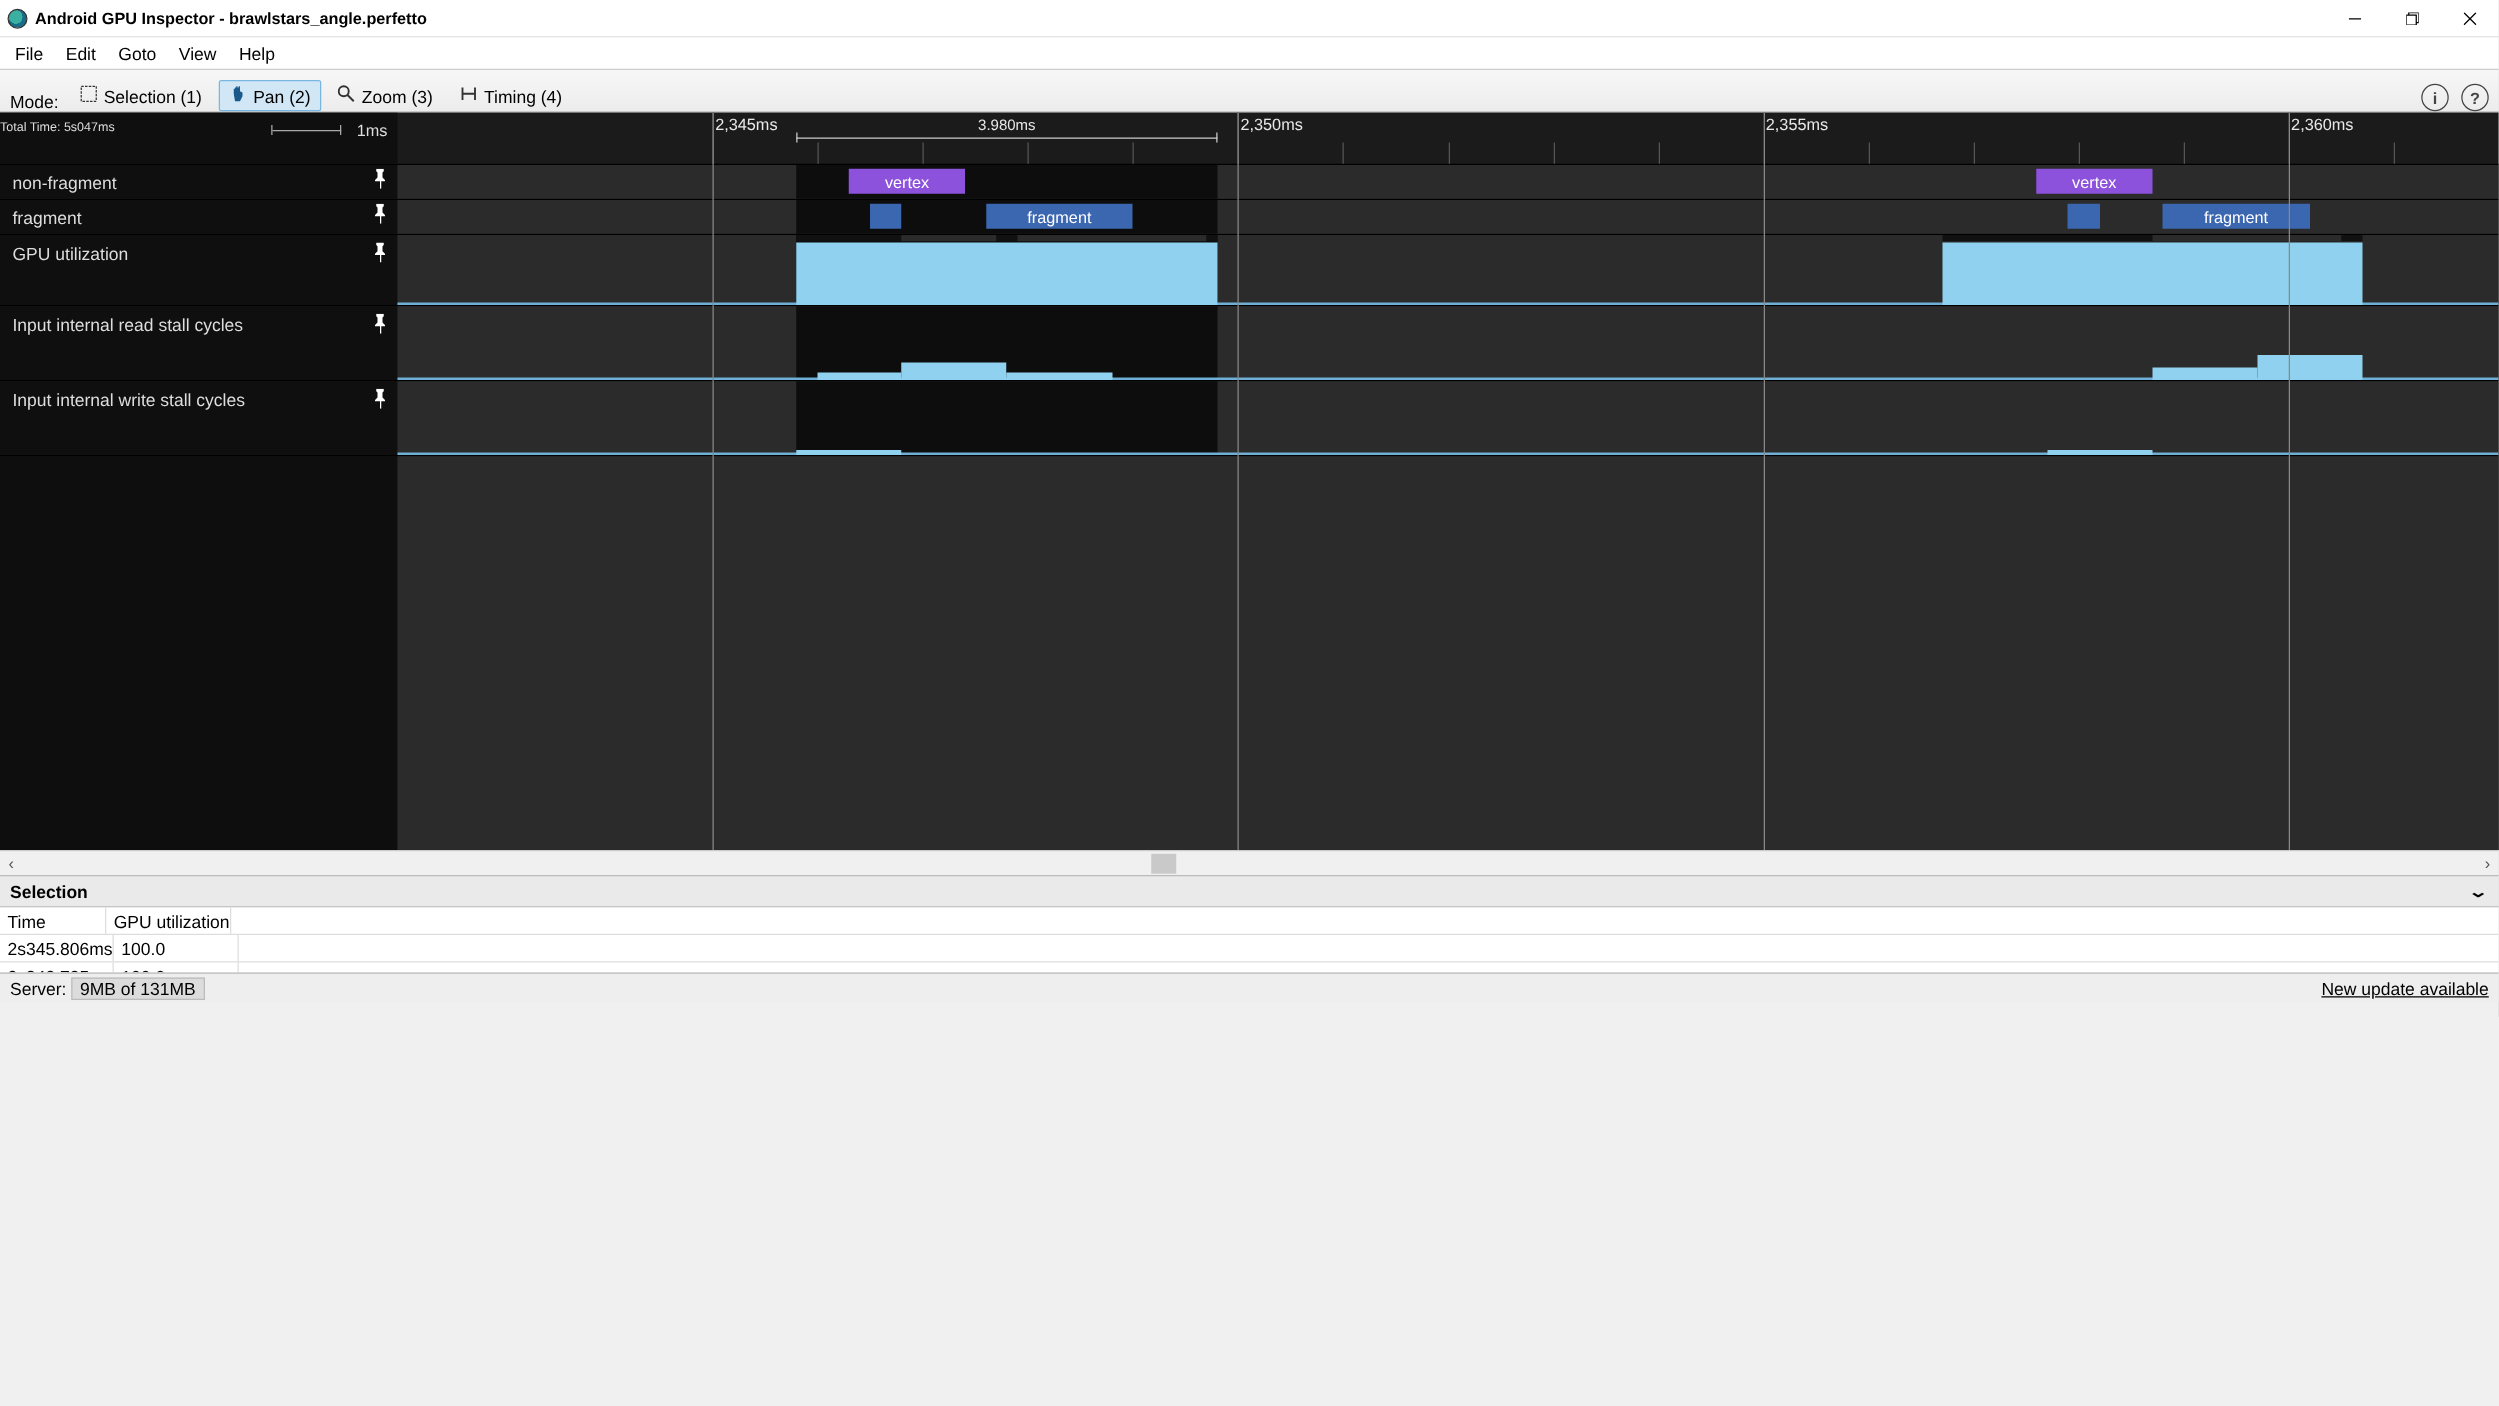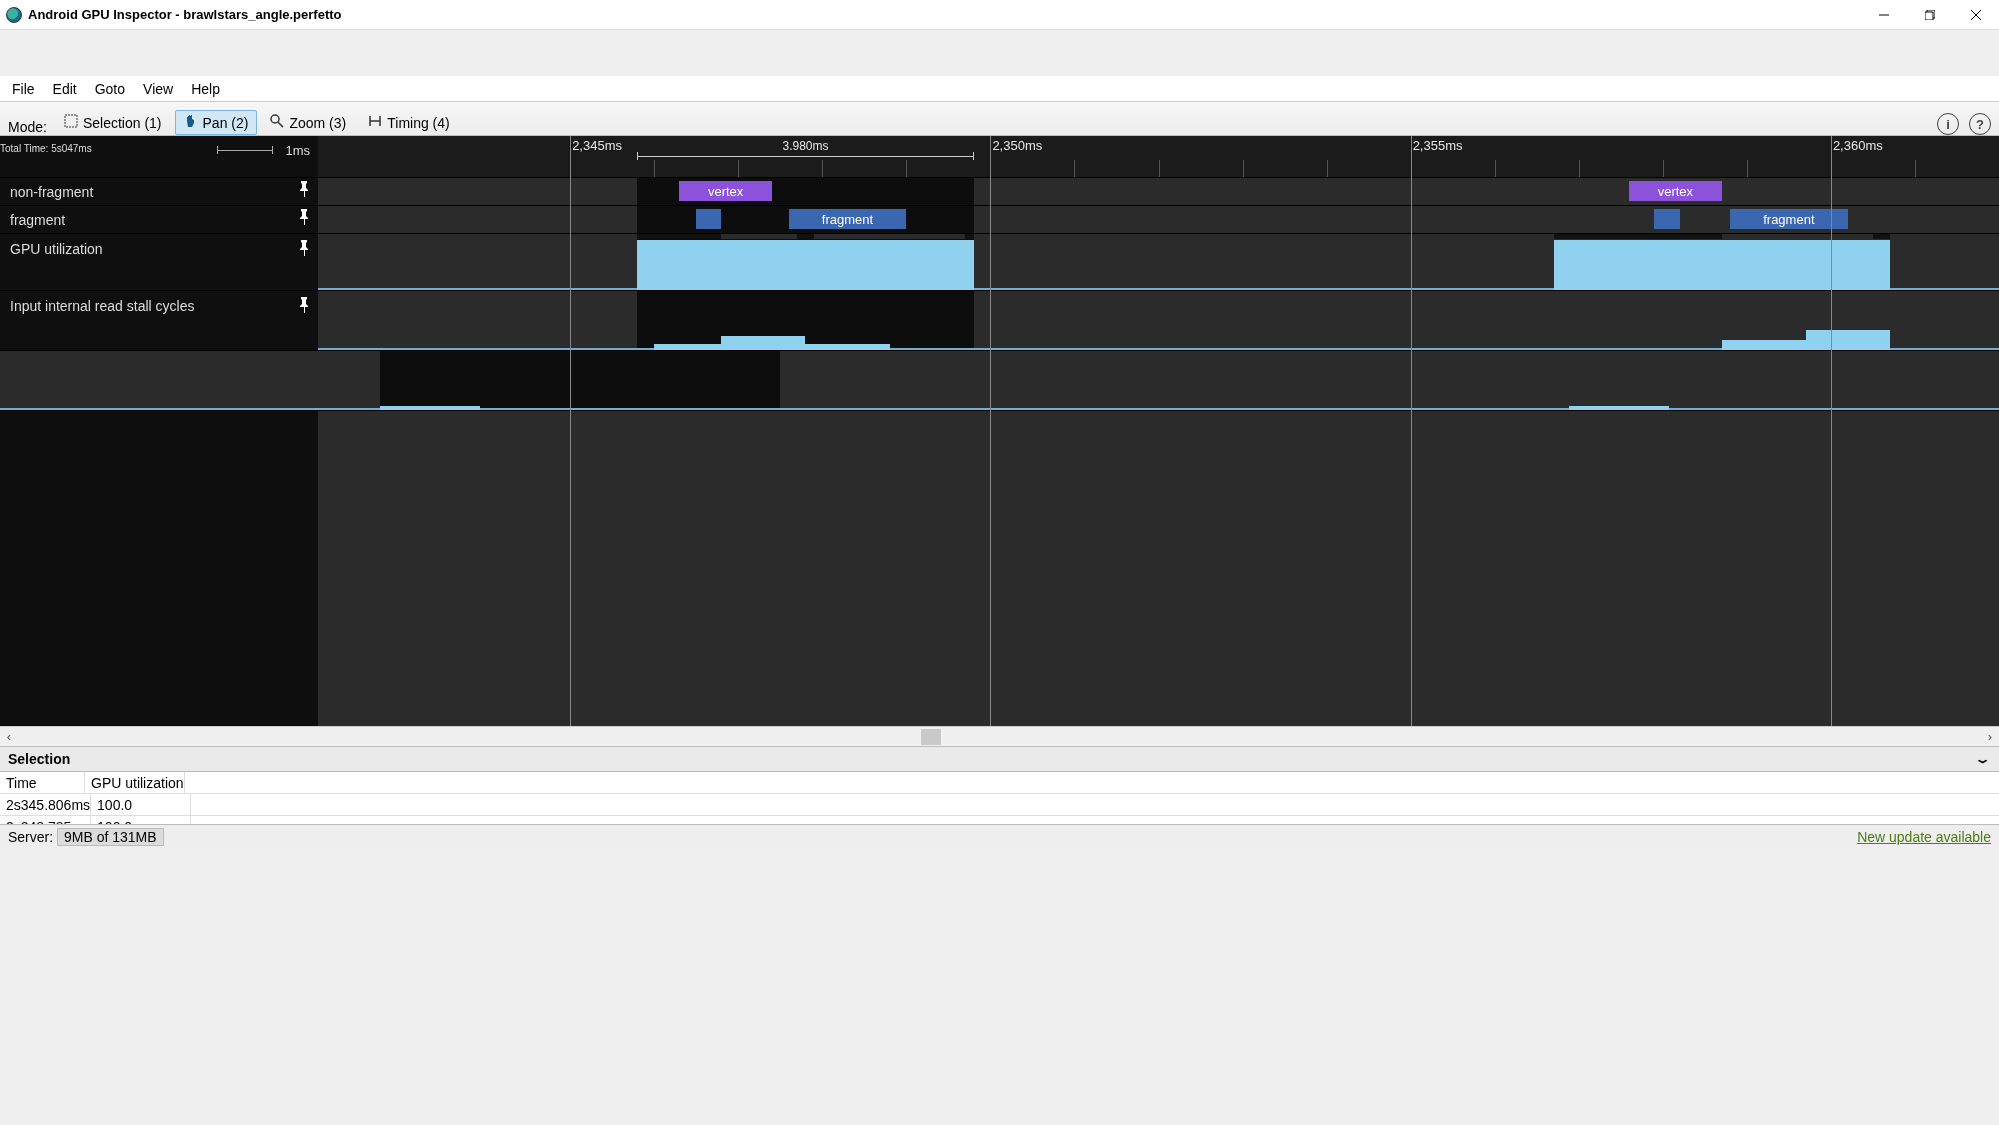--- a/index.html
+++ b/index.html
@@ -9,21 +9,21 @@
 
 .titlebar { display: flex; align-items: center; justify-content: space-between; height: 30px; padding: 0 0 0 6px; background: #fff; border-bottom: 1px solid #ddd; }
 .titlebar .left { display: flex; align-items: center; gap: 6px; font-weight: bold; }
 .titlebar .appicon { width: 16px; height: 16px; border-radius: 50%; background: radial-gradient(circle at 40% 40%, #3cb0a0 45%, #1a6d86 46% 100%); border:1px solid #333; }
 .titlebar .title { font-size: 13px; color:#000; }
 .titlebar .winbtns { display:flex; }
 .titlebar .winbtn { width: 46px; height: 30px; display:flex; align-items:center; justify-content:center; }
 .titlebar svg { width:10px; height:10px; stroke:#000; stroke-width:1; fill:none; }
 
 
-.menubar { display:flex; align-items:center; height: 26px; background:#fff; padding: 0 4px; gap: 2px; border-bottom:1px solid #ccc;margin-top:46px;}
+.menubar { display:flex; align-items:center; height: 26px; background:#fff; padding: 0 4px; gap: 2px; border-bottom:1px solid #ccc;}
 .menubar .mitem { padding: 2px 8px; line-height:22px; font-size:14px; }
 
 
 .toolbar { display:flex; align-items:flex-end; height: 34px; background: linear-gradient(#f7f7f7,#ececec); padding:0 8px; gap: 4px; border-bottom:1px solid #bdbdbd;}
 .toolbar .modelabel { font-size:14px; color:#000; margin-right:4px; }
 .toolbar .modebtn { display:inline-flex; align-items:center; gap:5px; padding: 3px 8px; border-radius:2px; font-size:14px; border:1px solid transparent;}
 .toolbar .modebtn.active { background:#d2e7f6; border:1px solid #7ab7e0;}
 .toolbar .searchwrap { display:flex; align-items:center; margin-left:8px; width: 380px; background:#fff; border:1px solid #999; height:26px;}
 .toolbar .searchwrap .sicon { padding:0 4px 0 6px; color:#666; }
 .toolbar .searchwrap svg { width:12px; height:12px; }
@@ -87,21 +87,21 @@
 .sel-header { height:26px; background:#eaeaea; border-top:1px solid #bbb; border-bottom:1px solid #bbb; display:flex; align-items:center; padding:0 8px; font-weight:bold; font-size:14px; justify-content:space-between;}
 .sel-header .chev { transform:scaleY(0.6); font-size:20px; font-weight:bold; }
 .sel-table { flex:0 0 52px; overflow:hidden; background:#fff; font-size:14px;}
 .sel-table .srow { display:flex; border-bottom:1px solid #ddd; height:22px; line-height:22px;}
 .sel-table .c0 { flex:0 0 85px; padding-left:6px; border-right:1px solid #ddd;}
 .sel-table .c1 { flex:0 0 100px; padding-left:6px; border-right:1px solid #ddd;}
 
 
 .statusbar { height:24px; background:#eee; border-top:1px solid #bbb; display:flex; align-items:center; padding:0 8px; font-size:14px; justify-content:space-between;}
 .statusbar .mem { background:#dcdcdc; padding:0 6px; border:1px solid #bbb;}
-.statusbar a { color:#4d7c0f; }
+.statusbar a { color:#000000; }
 </style>
 </head>
 <body>
 
 <div class="titlebar">
   <div class="left">
     <span class="appicon"></span>
     <span class="title">Android GPU Inspector - brawlstars_angle.perfetto</span>
   </div>
   <div class="winbtns">
@@ -276,20 +276,26 @@
       <div class="counter-base"></div>
       <div class="counter-bar" style="left:20%;width:4%;height:6px"></div>
       <div class="counter-bar" style="left:24%;width:5%;height:14px"></div>
       <div class="counter-bar" style="left:29%;width:5%;height:6px"></div>
       <div class="counter-bar" style="left:83.5%;width:5%;height:10px"></div>
       <div class="counter-bar" style="left:88.5%;width:5%;height:20px"></div>
     </div>
   </div>
 
   <div class="track-row row-h60">
+    <div class="label-col" style="align-items:flex-start;padding-top:4px;">
+        <span>Input internal write stall cycles</span>
+      <span class="pin" style="top:6px"><svg viewBox="0 0 12 16">
+            <path d="M3 0h6v2l-1 1v4l2 2v1H7v6l-1 0v-6H2V9l2-2V3L3 2z"></path>
+          </svg></span>
+    </div>
     <div class="track-content">
       <div class="sel-dark" style="left:19%;width:20%"></div>
       <div class="counter-base"></div>
       <div class="counter-bar" style="left:19%;width:5%;height:4px"></div>
       <div class="counter-bar" style="left:78.5%;width:5%;height:4px"></div>
     </div>
   </div>
 
   <div class="empty-tl">
     <div class="label-col"></div>

